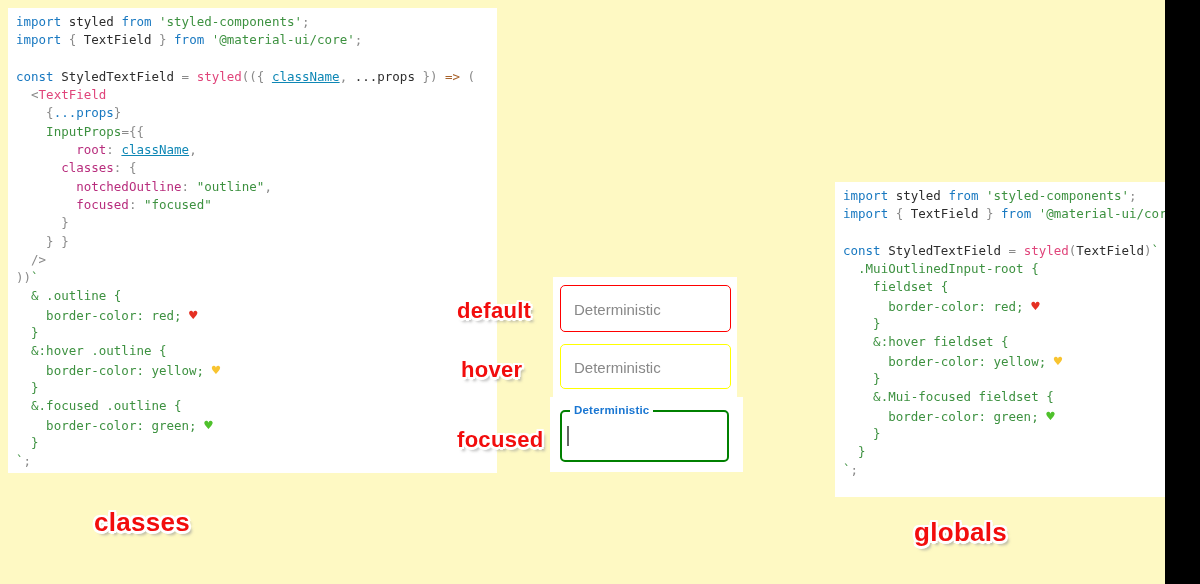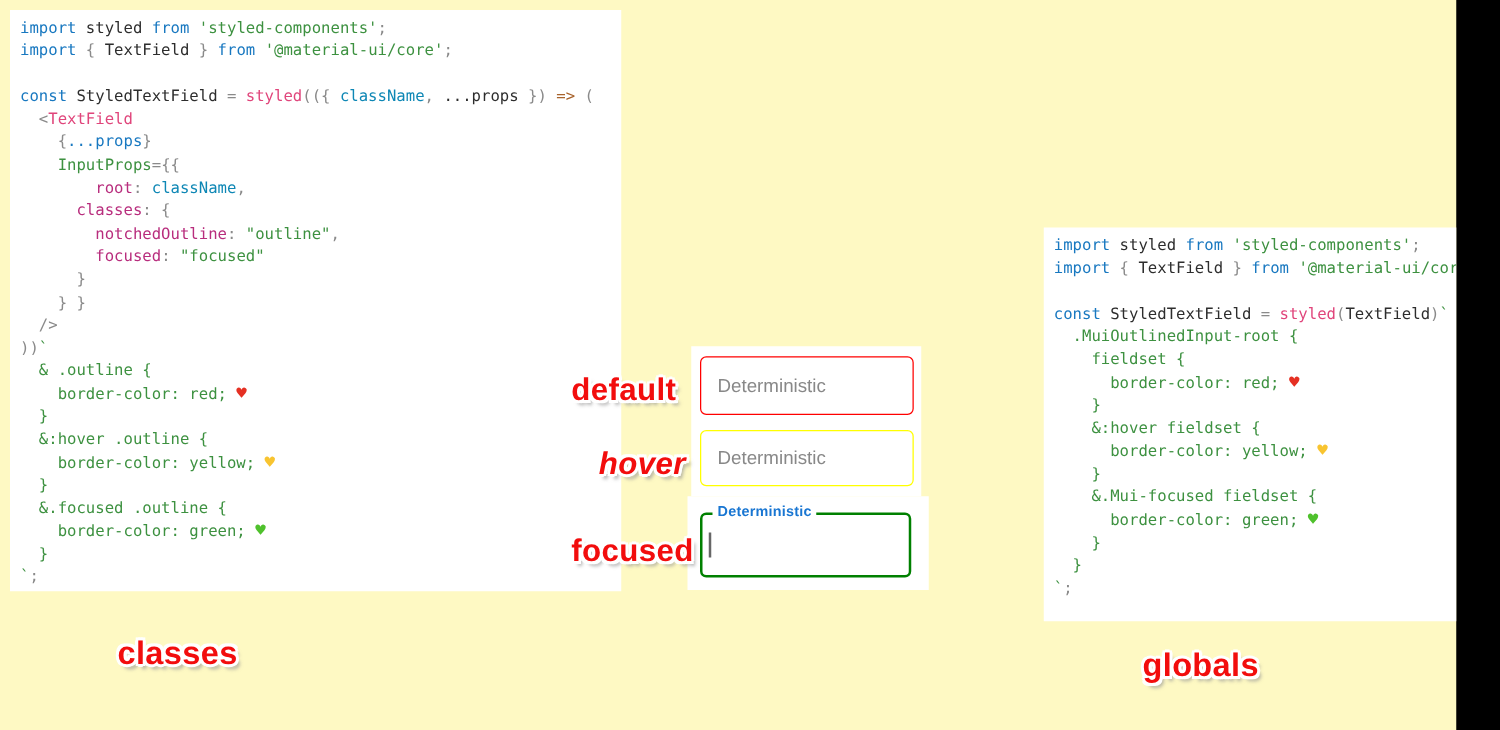--- a/index.html
+++ b/index.html
@@ -12,21 +12,21 @@
     font-size:12.5px;line-height:18.3px;color:#2d2d2d;}
   .code-panel .pad{padding:5px 0 0 8px;}
   #left-panel{left:8px;top:8px;width:489px;height:465px;}
   #right-panel{left:835px;top:182px;width:362px;height:315px;}
   .code-line{white-space:pre;height:18.3px;}
   .tok-kw{color:var(--tok-kw);}
   .tok-id{color:var(--tok-id);}
   .tok-str{color:var(--tok-str);}
   .tok-grn{color:var(--tok-grn);margin-top:12px;}
   .tok-pink{color:var(--tok-pink);}
-  .tok-teal{color:var(--tok-teal);}
+  .tok-teal{color:var(--tok-teal);text-decoration:underline;}
   .tok-mag{color:var(--tok-mag);}
   .tok-gray{color:var(--tok-gray);}
   .tok-brown{color:var(--tok-brown);}
   .tok-hr{color:var(--tok-hr);font-size:14px;}
   .tok-hy{color:var(--tok-hy);font-size:14px;}
   .tok-hg{color:var(--tok-hg);font-size:14px;}
 
   
   .strip{position:absolute;background:#fff;}
   .strip1{left:553px;top:277px;width:184px;height:120px;}
@@ -38,27 +38,27 @@
   .tf-hover{left:560px;top:344px;width:171px;height:45px;border:1.5px solid #ff0;}
   .tf-focused{left:560px;top:410px;width:169px;height:52px;border:2px solid #008000;}
   .ph{position:absolute;left:13px;top:50%;transform:translateY(-50%);
       font-size:15px;color:#888;}
   .notch-label{position:absolute;left:8px;top:-8px;background:#fff;padding:0 4px;
       font-size:11.5px;font-weight:bold;color:#1976d2;letter-spacing:.2px;}
   .caret{position:absolute;left:5px;top:14px;width:1.5px;height:20px;background:#666;}
 
   
   .anno{position:absolute;font-weight:bold;color:var(--anno-red);
-    font-size:25px;letter-spacing:.3px;
+    font-size:22px;letter-spacing:.3px;
     text-shadow:
       -2px -2px 0 #fff, 2px -2px 0 #fff, -2px 2px 0 #fff, 2px 2px 0 #fff,
       -2.5px 0 0 #fff, 2.5px 0 0 #fff, 0 -2.5px 0 #fff, 0 2.5px 0 #fff,
       3px 4px 3px rgba(150,150,150,.75);}
   .anno-default{left:457px;top:298px;}
-  .anno-hover{left:479px;top:357px;font-style:italic;}
+  .anno-hover{left:461px;top:357px;}
   .anno-focused{left:457px;top:427px;}
   .anno.big{font-size:26px;}
   .anno-classes{left:94px;top:507px;}
   .anno-globals{left:914px;top:517px;text-align:right;}
 </style>
 </head>
 <body>
 
 <div class="stage">
 

